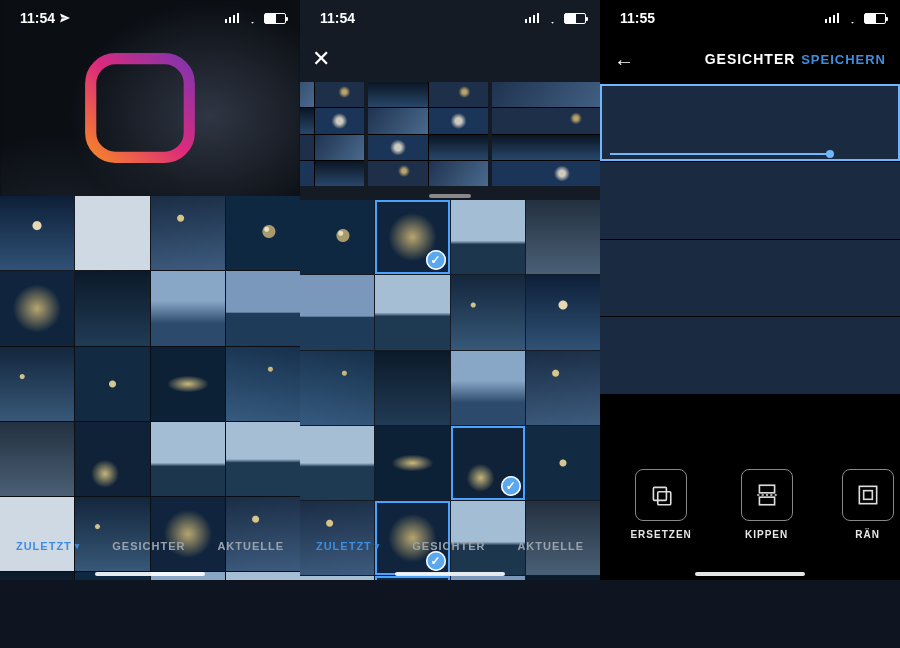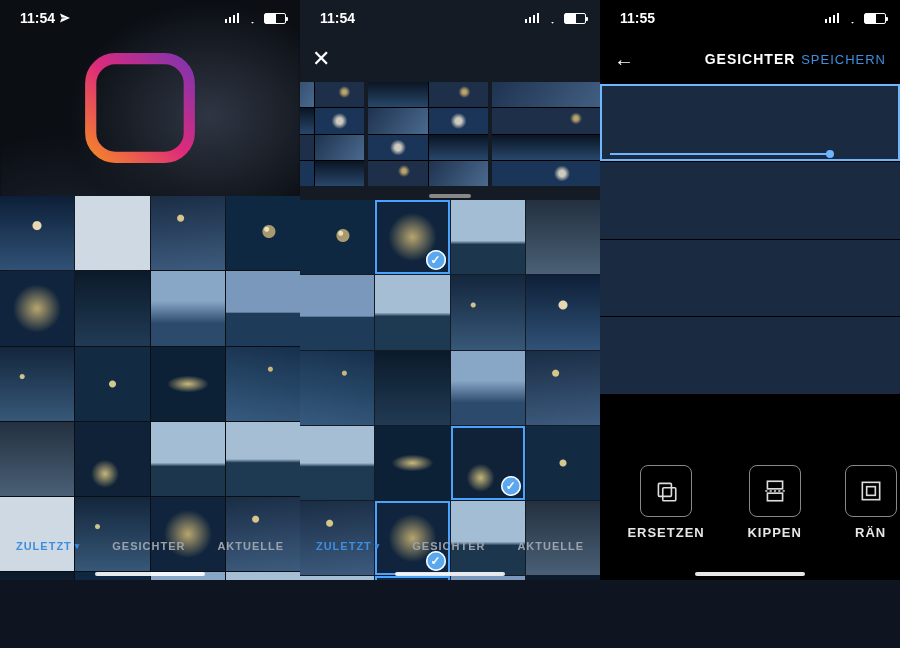--- a/index.html
+++ b/index.html
@@ -114,35 +114,35 @@
   .lay .c4{ background: radial-gradient(circle at 50% 50%, #cfcabf 3px, #1a3558 8px);}
   .drag-handle{ width:42px;height:4px;background:#888;border-radius:3px;margin:2px auto 4px;}
 
   
   .s3-head {
     height: 46px; display:flex; align-items:center; justify-content:center;
     position: relative;
     font-size:14px; font-weight:700; letter-spacing:1px;
   }
   .s3-head .back { position:absolute; left:14px; top:12px; font-size:20px;}
-  .s3-head .save { position:absolute; right:14px; color:#3e8ee0; font-size:13px; font-weight:400; letter-spacing:1px;}
+  .s3-head .save { position:absolute; right:14px; color:#3e8ee0; font-size:13px; font-weight:700; letter-spacing:1px;}
 
   .collage {
     margin-top: 2px;
     height: 310px; display:flex; flex-direction:column; gap:1px; background:#000;
   }
   .collage .row { flex:1; background:#1a2a40; position:relative; overflow:hidden;}
   .collage .row.sel { outline:2px solid #6fb6ff; outline-offset:-2px; }
   .slider{ position:absolute; left:10px; right:70px; bottom:6px; height:2px; background:#6fb6ff;}
   .slider::after{content:"";position:absolute;right:-4px;top:-3px;width:8px;height:8px;background:#6fb6ff;border-radius:50%;}
 
   .actions { position:absolute; bottom:40px; left:0; right:0;
     display:flex; justify-content:space-around; padding: 0 6px;}
   .act { display:flex; flex-direction:column; align-items:center; gap:8px;
-    color:#e7e7e7; font-size:13px; font-weight:700; letter-spacing:1px;}
+    color:#e7e7e7; font-size:10px; font-weight:700; letter-spacing:1px;}
   .act .ico { width:52px; height:52px; border:1.5px solid #888; border-radius:8px;
     display:flex; align-items:center; justify-content:center; color:#ddd;}
   .ico svg { width:26px; height:26px; stroke:#ddd; fill:none; stroke-width:1.5;}
 
   
   .ph.v0{ background: radial-gradient(circle at 50% 40%, #e6d8b0 4px, transparent 5px), linear-gradient(180deg,#0d1f38,#305276);}
   .ph.v1{ background: linear-gradient(180deg,#7a98bc 55%, #1f3b5a 56%);}
   .ph.v2{ background: radial-gradient(circle at 40% 30%, #d7c58a 3px, transparent 4px), linear-gradient(175deg,#1a2d45,#3d5b7e);}
   .ph.v3{ background: radial-gradient(circle at 55% 45%, #e8dfc0 2px, transparent 3px),radial-gradient(circle at 58% 48%, #a89a6d 6px, transparent 7px), #0f2842;}
   .ph.v4{ background: #cfd9e4;}

